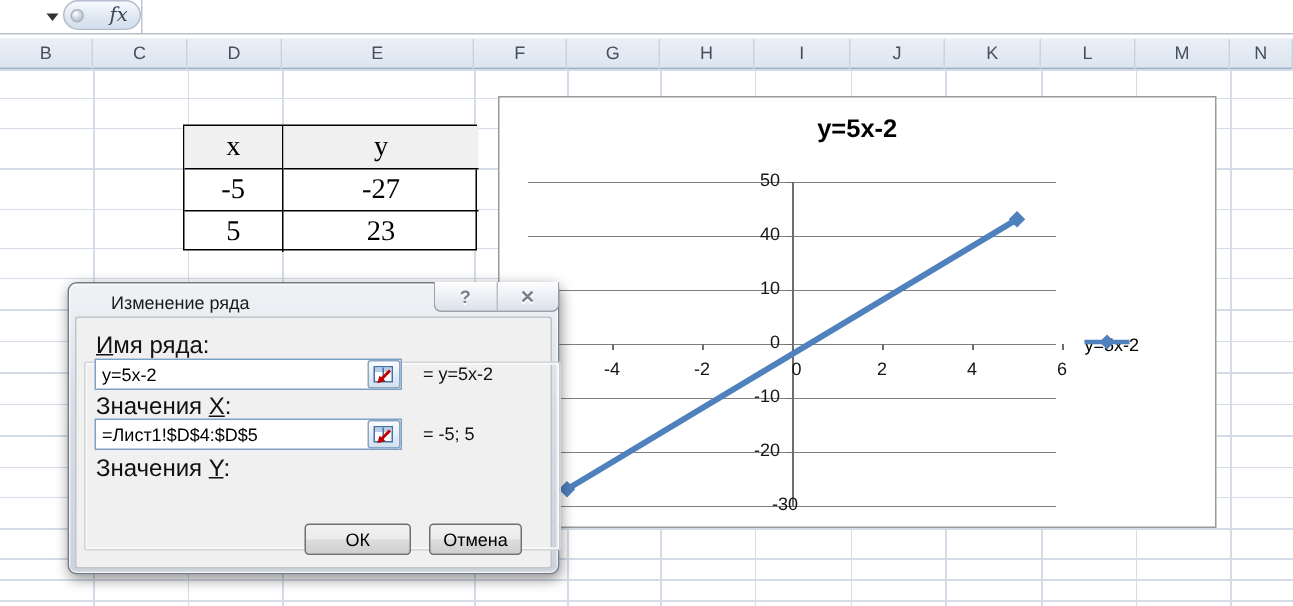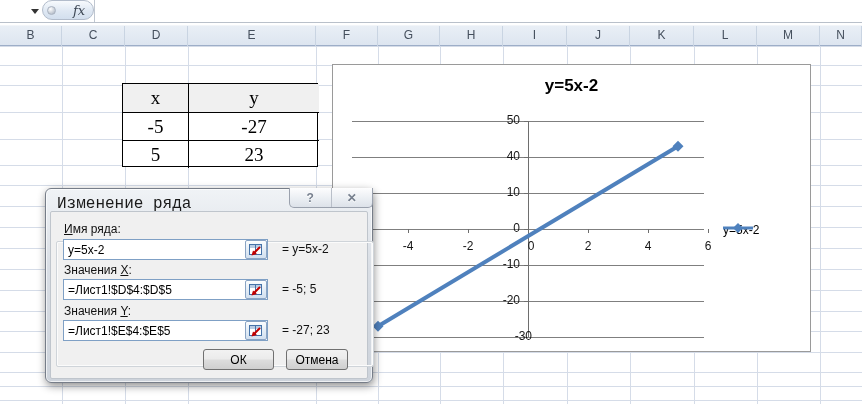--- a/index.html
+++ b/index.html
@@ -49,30 +49,30 @@
   .y-lab{width:40px;text-align:right;}
   .x-lab{width:30px;text-align:center;}
   .legend{position:absolute;left:389px;top:157px;height:15px;display:flex;align-items:center;}
   .legend .txt{font-size:12px;color:#000;margin-left:1px;}
 
   
   .dialog{position:absolute;left:45px;top:188px;width:328px;height:195px;
     border:1px solid #767d88;border-radius:6px;
     background:linear-gradient(#f0f3f6,#d9dee5 40%,#cdd3db);
     box-shadow:1px 3px 9px rgba(0,0,0,.45), inset 0 0 0 1px rgba(255,255,255,.65);}
-  .dlg-title{position:absolute;left:11px;top:6px;font-size:16px;color:#1a1a1a;font-family:Liberation Mono, monospace;}
+  .dlg-title{position:absolute;left:28px;top:6px;font-size:12px;color:#1a1a1a;}
   .caption-group{position:absolute;left:243px;top:-1px;width:84px;height:20px;display:flex;
     border:1px solid #9aa1ad;border-top:0;border-radius:0 0 5px 5px;
     background:linear-gradient(#fdfdfe,#e9edf2 60%,#dde2e9);overflow:hidden;}
   .cap-btn{flex:1;display:flex;align-items:center;justify-content:center;
     font-size:12px;font-weight:bold;color:#77808f;text-shadow:0 1px 0 #fff;}
   .cap-btn.help{border-right:1px solid #b9bfc9;}
   .dlg-content{position:absolute;left:4px;top:22px;width:318px;height:168px;background:#f0f0f0;border:1px solid #bfc5cc;border-radius:2px;}
   .group-box{position:absolute;left:5px;top:29px;width:318px;height:126px;border:1px solid #cfd4d9;border-radius:2px;box-shadow:inset 0 0 0 1px #fbfbfb;}
-  .fld-label{position:absolute;left:13px;font-size:12px;color:#111;}
+  .fld-label{position:absolute;left:13px;font-size:16px;color:#111;}
   .fld-row{position:absolute;left:12px;width:250px;height:21px;}
   .fld-input{position:absolute;left:0;top:0;width:205px;height:21px;border:1px solid #7fa0c5;background:#fff;
     font:12px "Liberation Sans",sans-serif;color:#000;padding:0 24px 0 4px;outline:0;}
   .range-btn{position:absolute;left:182px;top:1px;width:22px;height:19px;border:1px solid #8aa4c4;border-radius:2px;
     background:linear-gradient(#fbfdfe,#e2ecf6 55%,#d2e0ef);display:flex;align-items:center;justify-content:center;padding:0;}
   .fld-result{position:absolute;left:219px;top:3px;font-size:12px;color:#111;white-space:nowrap;}
   .win-btn{position:absolute;height:21px;border:1px solid #707070;border-radius:3px;
     background:linear-gradient(#f2f2f2,#ebebeb 48%,#dddddd 52%,#cfcfcf);
     font:12px "Liberation Sans",sans-serif;color:#000;display:flex;align-items:center;justify-content:center;padding:0;text-align:center;}
 </style>
@@ -241,32 +241,19 @@
             <rect x="2" y="2" width="11" height="3" fill="#b8cce4"></rect>
             <line x1="7.5" y1="2" x2="7.5" y2="11.5" stroke="#4472a8"></line>
             <line x1="12" y1="4" x2="6" y2="10" stroke="#c00000" stroke-width="2"></line>
             <polygon points="3.5,12.5 9,11 5,7.5" fill="#c00000"></polygon>
           </svg>
         </button>
         <span class="fld-result">= -5; 5</span>
       </div>
 
       <div class="fld-label" style="top:92px;"><span>Значения </span><u>Y</u><span>:</span></div>
-      <div class="fld-row" style="top:108px;">
-        <input class="fld-input" value="=Лист1!$E$4:$E$5" style="">
-        <button class="range-btn">
-          <svg width="16" height="14">
-            <rect x="1.5" y="1.5" width="12" height="10" fill="#fff" stroke="#4472a8"></rect>
-            <rect x="2" y="2" width="11" height="3" fill="#b8cce4"></rect>
-            <line x1="7.5" y1="2" x2="7.5" y2="11.5" stroke="#4472a8"></line>
-            <line x1="12" y1="4" x2="6" y2="10" stroke="#c00000" stroke-width="2"></line>
-            <polygon points="3.5,12.5 9,11 5,7.5" fill="#c00000"></polygon>
-          </svg>
-        </button>
-        <span class="fld-result">= -27; 23</span>
-      </div>
 
       <button class="win-btn" style="left:152px;top:137px;width:71px;">ОК</button>
       <button class="win-btn" style="left:235px;top:137px;width:62px;">Отмена</button>
     </div>
   </div>
 
 </div>
 
 </body></html>

